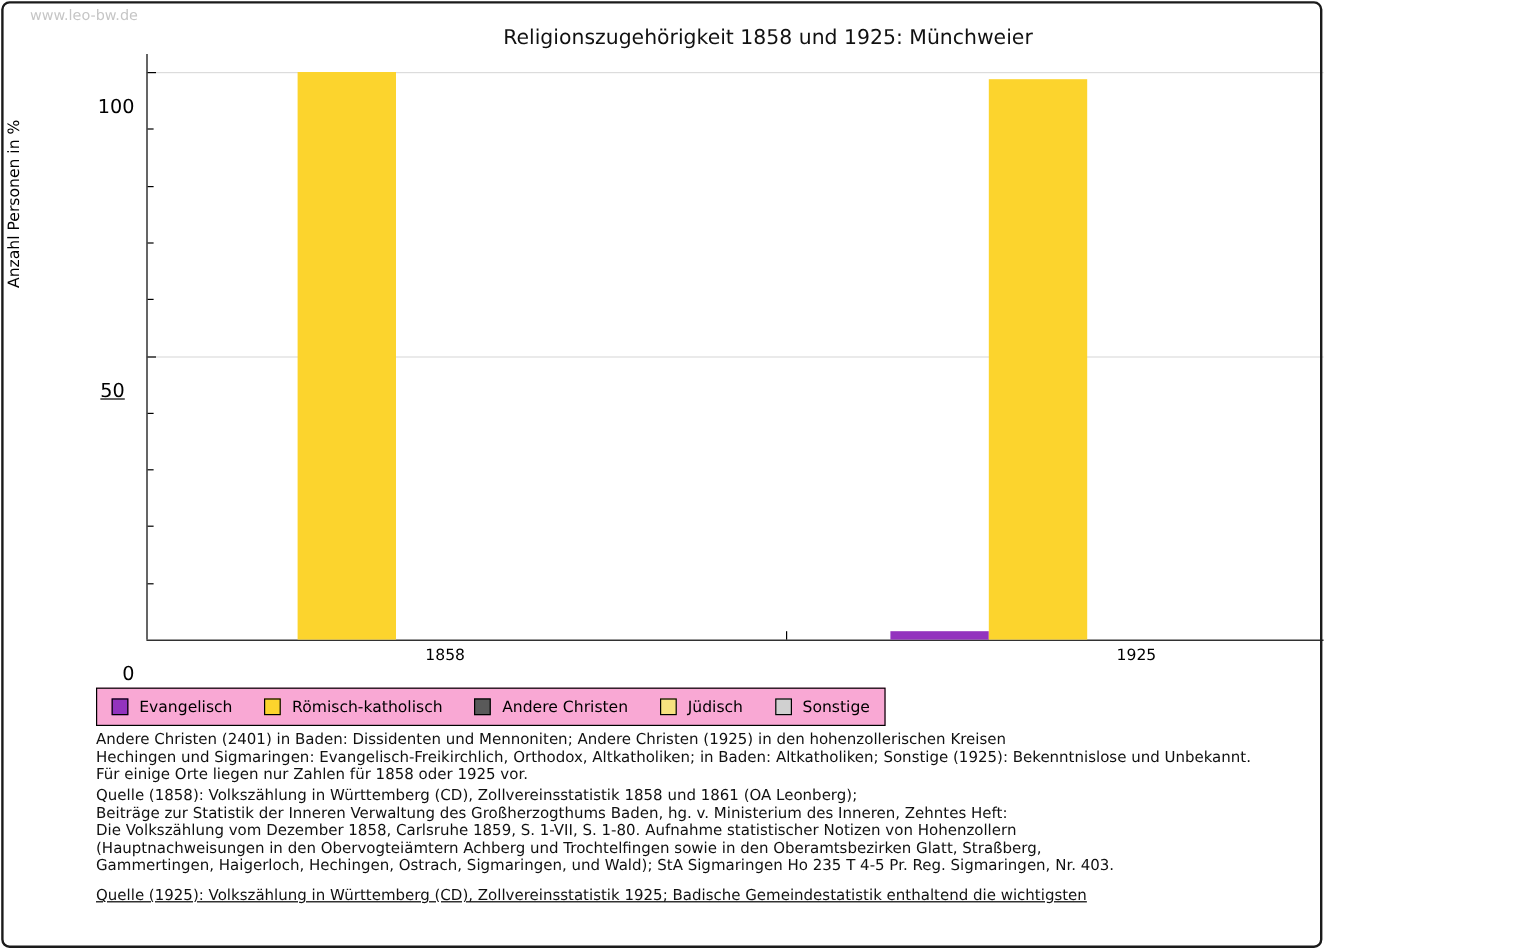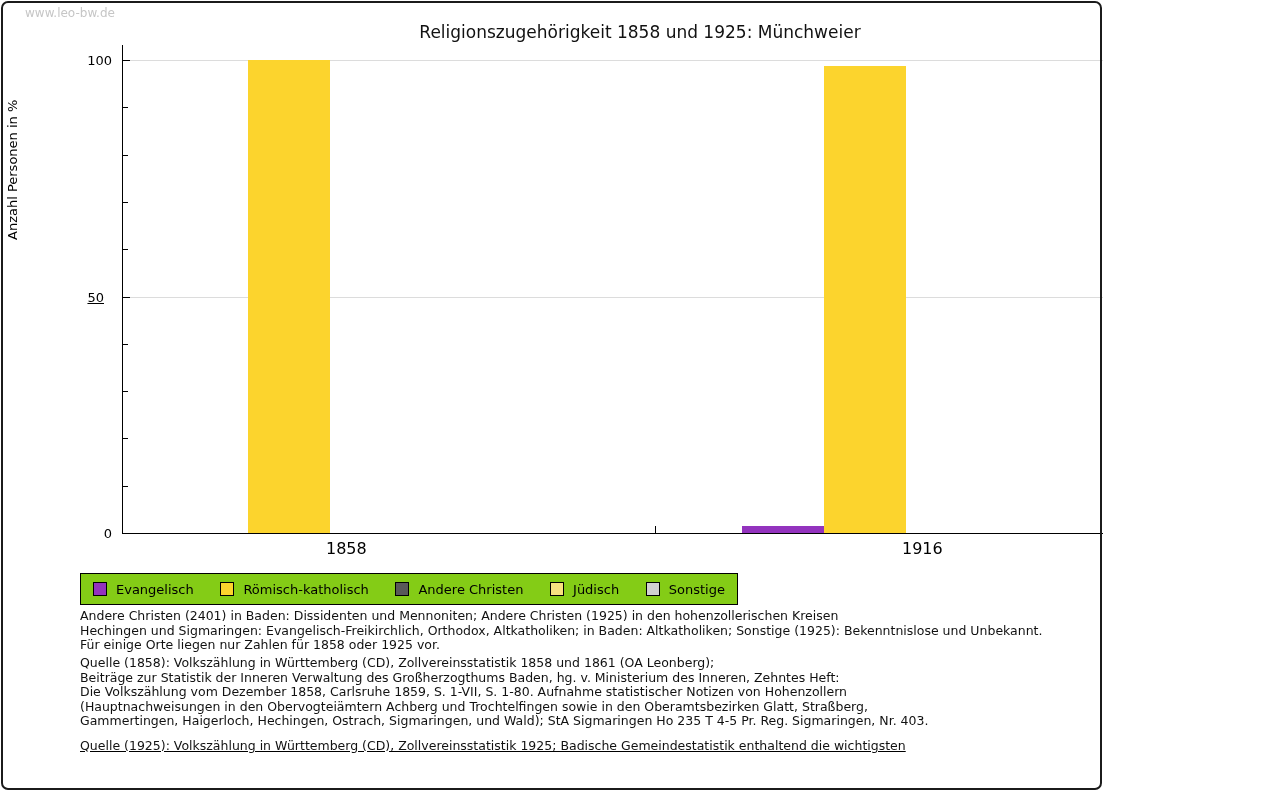--- a/index.html
+++ b/index.html
@@ -16,26 +16,26 @@
   #title{position:absolute;left:0;top:4px;width:1280px;text-align:center;font-size:17px;color:#111;margin-top:18px;}
   #ylabel{
     position:absolute;left:3px;top:62px;height:216px;width:18px;
     writing-mode:vertical-rl;transform:rotate(180deg);
     display:flex;align-items:center;justify-content:center;
     font-size:13px;white-space:nowrap;
   }
   .gridline{position:absolute;height:1px;background:#dcdcdc;}
   .axis{position:absolute;background:#000;}
   .tick{position:absolute;background:#000;}
-  .ytick-label{position:absolute;width:40px;text-align:right;font-size:13px;line-height:13px;}
+  .ytick-label{position:absolute;width:40px;text-align:right;font-size:16px;line-height:13px;margin-top:28px;}
   .bar{position:absolute;}
-  .cat-label{position:absolute;width:90px;text-align:left;font-size:16px;}
+  .cat-label{position:absolute;width:90px;text-align:center;font-size:13px;}
   #legend{
     position:absolute;left:80px;top:573px;width:658px;height:22px;
-    border:1px solid #000;box-sizing:border-box;background:#84cc16;
+    border:1px solid #000;box-sizing:border-box;background:#f9a8d4;
     display:flex;align-items:center;justify-content:space-between;padding:15px 12px;
   }
   .legend-item{display:flex;align-items:center;font-size:13px;white-space:nowrap;}
   .legend-swatch{width:12px;height:12px;border:1px solid #000;margin-right:9px;display:inline-block;}
   .footnote-block{position:absolute;left:80px;white-space:nowrap;}
   .footnote-line{font-size:12.5px;line-height:14.5px;color:#111;}
 </style>
 </head>
 <body>
 
@@ -60,21 +60,21 @@
       <div class="tick" style="left: 123px; top: 60px; width: 7px; height: 1px;"></div>
       <div class="ytick-label" style="left: 72px; top: 527px;">0</div>
       <div class="ytick-label" style="left: 64px; top: 290.5px; text-decoration: underline;">50</div>
       <div class="ytick-label" style="left: 72px; top: 54px;">100</div>
       <div class="tick" style="left: 655px; top: 526px; width: 1px; height: 7px;"></div>
       <div class="tick" style="left: 1228px; top: 526px; width: 1px; height: 7px;"></div>
       <div class="bar" style="left: 248px; top: 60px; width: 82px; height: 473px; background: rgb(252, 212, 45);"></div>
       <div class="cat-label" style="left: 326px; top: 539px;">1858</div>
       <div class="bar" style="left: 742px; top: 525.905px; width: 82px; height: 7.095px; background: rgb(147, 51, 190);"></div>
       <div class="bar" style="left: 824px; top: 66.149px; width: 82px; height: 466.851px; background: rgb(252, 212, 45);"></div>
-      <div class="cat-label" style="left: 902px; top: 539px;">1916</div>
+      <div class="cat-label" style="left: 902px; top: 539px;">1925</div>
     </div>
   <div id="legend">
       <div class="legend-item">
         <div class="legend-swatch" style="background: rgb(147, 51, 190);"></div>
         <span>Evangelisch</span>
       </div>
       <div class="legend-item">
         <div class="legend-swatch" style="background: rgb(252, 212, 45);"></div>
         <span>Römisch-katholisch</span>
       </div>

